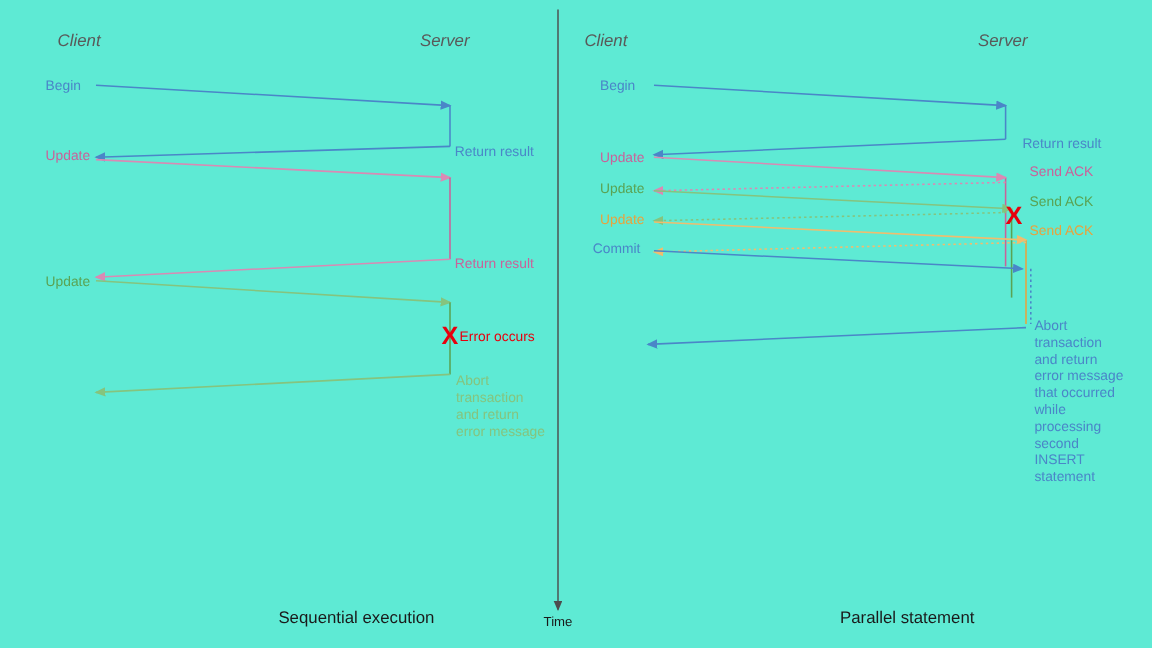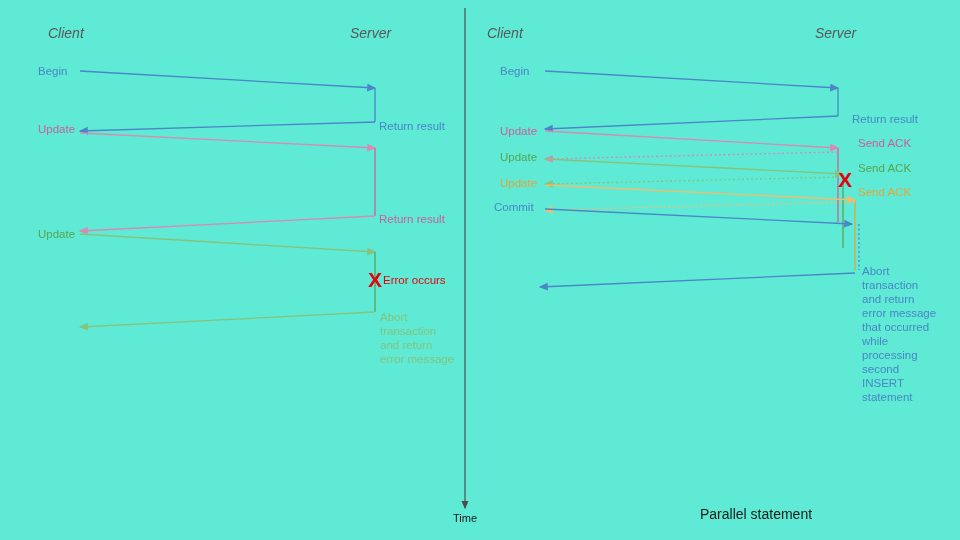--- a/index.html
+++ b/index.html
@@ -119,14 +119,15 @@
         <text x="500" y="187" class="msg" fill="#e8a33d" text-anchor="start">Update</text>
         <line x1="855" y1="202" x2="545" y2="210" stroke="#f0bd6e" stroke-width="1.3" marker-end="url(#ah-f0bd6e)" stroke-dasharray="2,2.5" stroke-opacity="1"></line>
         <text x="858" y="196" class="msg" fill="#e8a33d" text-anchor="start">Send ACK</text>
         <line x1="545" y1="209" x2="852" y2="224" stroke="#4a86c8" stroke-width="1.3" marker-end="url(#ah-4a86c8)" stroke-opacity="1"></line>
         <text x="494" y="211" class="msg" fill="#4a86c8" text-anchor="start">Commit</text>
         <line x1="855" y1="273" x2="540" y2="287" stroke="#4a86c8" stroke-width="1.3" marker-end="url(#ah-4a86c8)" stroke-opacity="1"></line>
         <text x="862" y="275" class="msg" fill="#4a86c8"><tspan x="862" dy="0">Abort</tspan><tspan x="862" dy="14">transaction</tspan><tspan x="862" dy="14">and return</tspan><tspan x="862" dy="14">error message</tspan><tspan x="862" dy="14">that occurred</tspan><tspan x="862" dy="14">while</tspan><tspan x="862" dy="14">processing</tspan><tspan x="862" dy="14">second</tspan><tspan x="862" dy="14">INSERT</tspan><tspan x="862" dy="14">statement</tspan></text>
         <text x="838" y="187" class="err-x" fill="#e8000d" text-anchor="start">X</text>
       </g>
   </svg>
+<div style="position: absolute; left: 232px; top: 506px; font-size: 14px; color: rgb(26, 26, 26); white-space: nowrap; font-family: &quot;Liberation Sans&quot;, sans-serif;">Sequential execution</div>
     <div style="position: absolute; left: 700px; top: 506px; font-size: 14px; color: rgb(26, 26, 26); white-space: nowrap; font-family: &quot;Liberation Sans&quot;, sans-serif;">Parallel statement</div>
   </div>
 
 </body></html>

